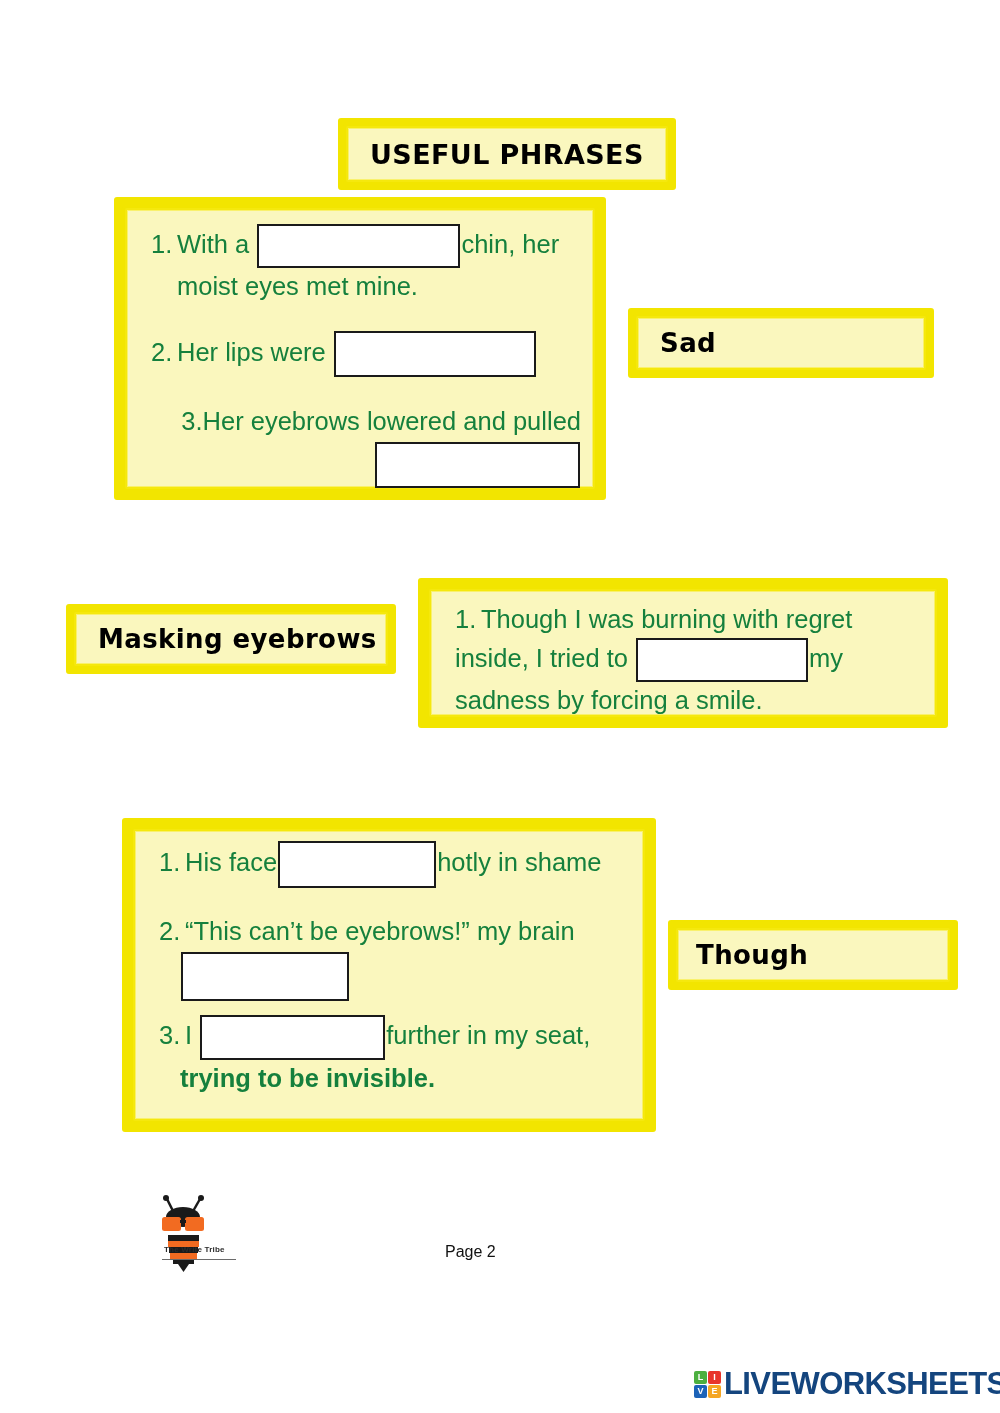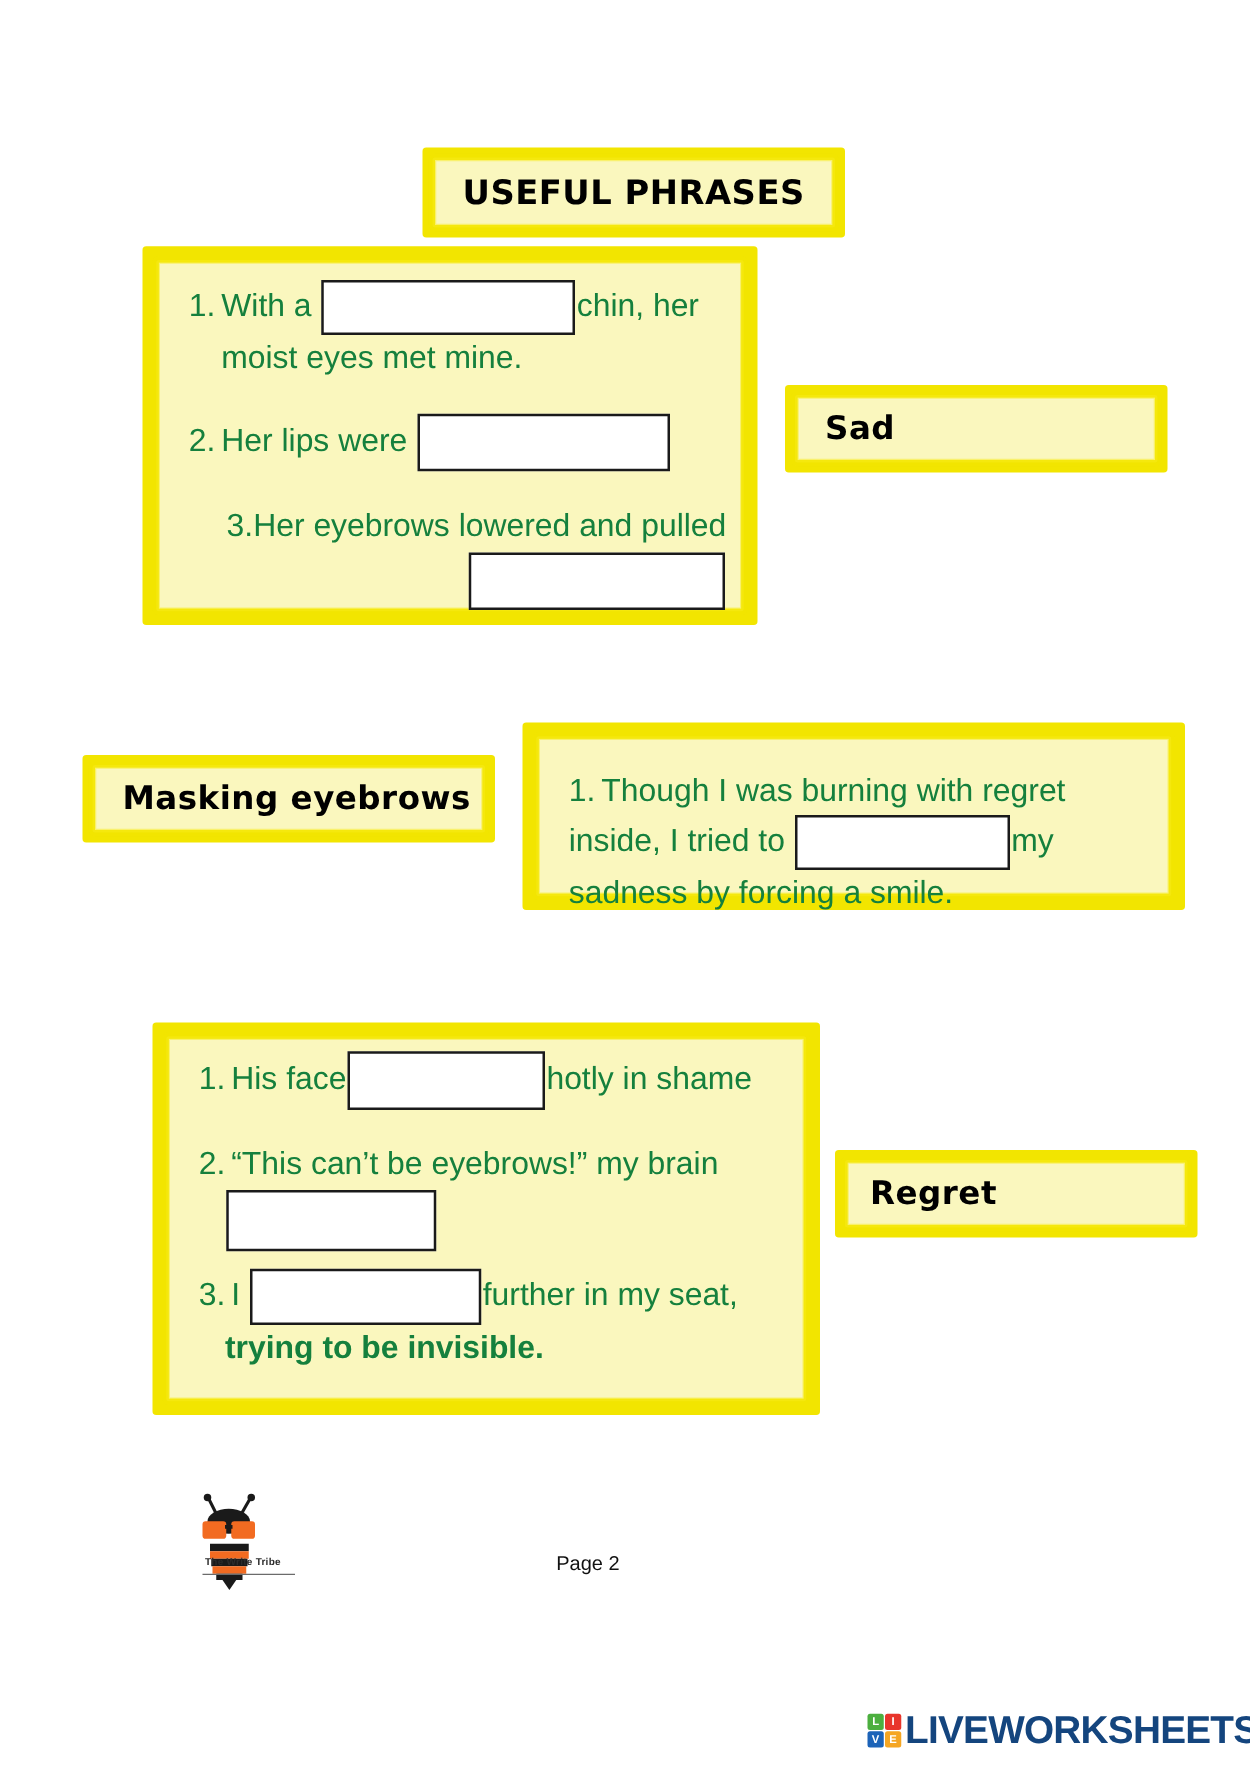--- a/index.html
+++ b/index.html
@@ -177,21 +177,21 @@
 
 <div class="rough label-box" style="left:628px; top:308px; width:306px; height:70px;">
   <span class="label-text" style="font-size:26px; margin-left:22px;">Sad</span>
 </div>
 
 <div class="rough label-box" style="left:66px; top:604px; width:330px; height:70px;">
   <span class="label-text" style="font-size:26px; margin-left:22px;">Masking eyebrows</span>
 </div>
 
 <div class="rough content-box" style="left:418px; top:578px; width:530px; height:150px;">
-  <div class="items" style="padding-top:24px;">
+  <div class="items" style="padding-top:10px;">
     <div class="item">
       <span class="num">1.</span><span style="display:inline;">Though I was burning with regret inside, I tried to</span>
       <span class="answer-box" style="width:172px; height:44px;"></span><span>my sadness by forcing a smile.</span>
     </div>
   </div>
 </div>
 
 <div class="rough content-box" style="left:122px; top:818px; width:534px; height:314px;">
   <div class="items" style="padding-top:10px;">
 
@@ -209,21 +209,21 @@
     <div class="item" style="margin-top:14px;">
       <span class="num">3.</span><span>I</span>
       <span class="answer-box" style="width:185px; height:45px;"></span><span>further in my seat,</span>
       <div style="margin-left:21px;font-weight:bold;">trying to be invisible.</div>
     </div>
 
   </div>
 </div>
 
 <div class="rough label-box" style="left:668px; top:920px; width:290px; height:70px;">
-  <span class="label-text" style="font-size:26px; margin-left:18px;">Regret</span>
+  <span class="label-text" style="font-size:26px; margin-left:18px;">Though</span>
 </div>
 
 <div id="footer-logo">
   <svg viewBox="0 0 96 80" width="96" height="80">
 
     <path d="M34 20 L27 6" stroke="#1a1a1a" stroke-width="2.5" fill="none"></path>
     <path d="M52 20 L60 6" stroke="#1a1a1a" stroke-width="2.5" fill="none"></path>
     <circle cx="26" cy="5" r="3" fill="#1a1a1a"></circle>
     <circle cx="61" cy="5" r="3" fill="#1a1a1a"></circle>
 

